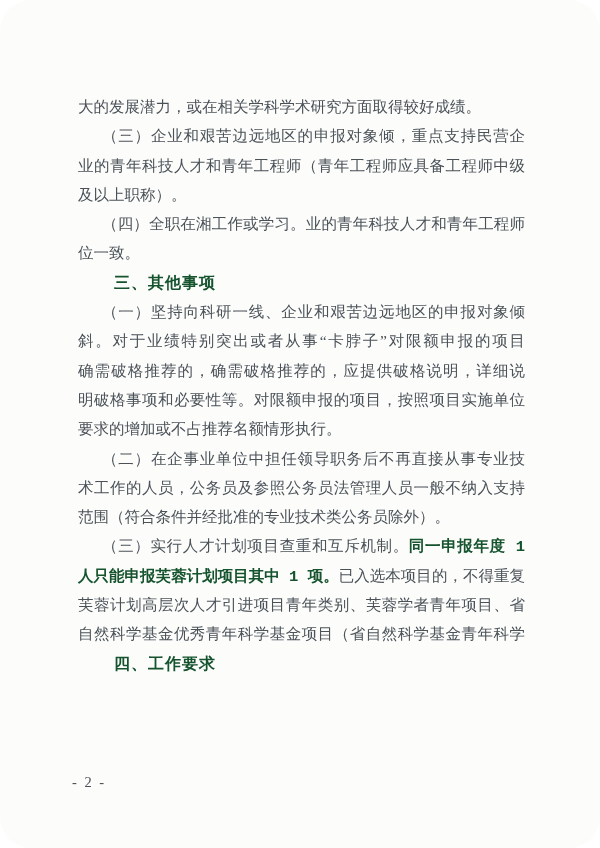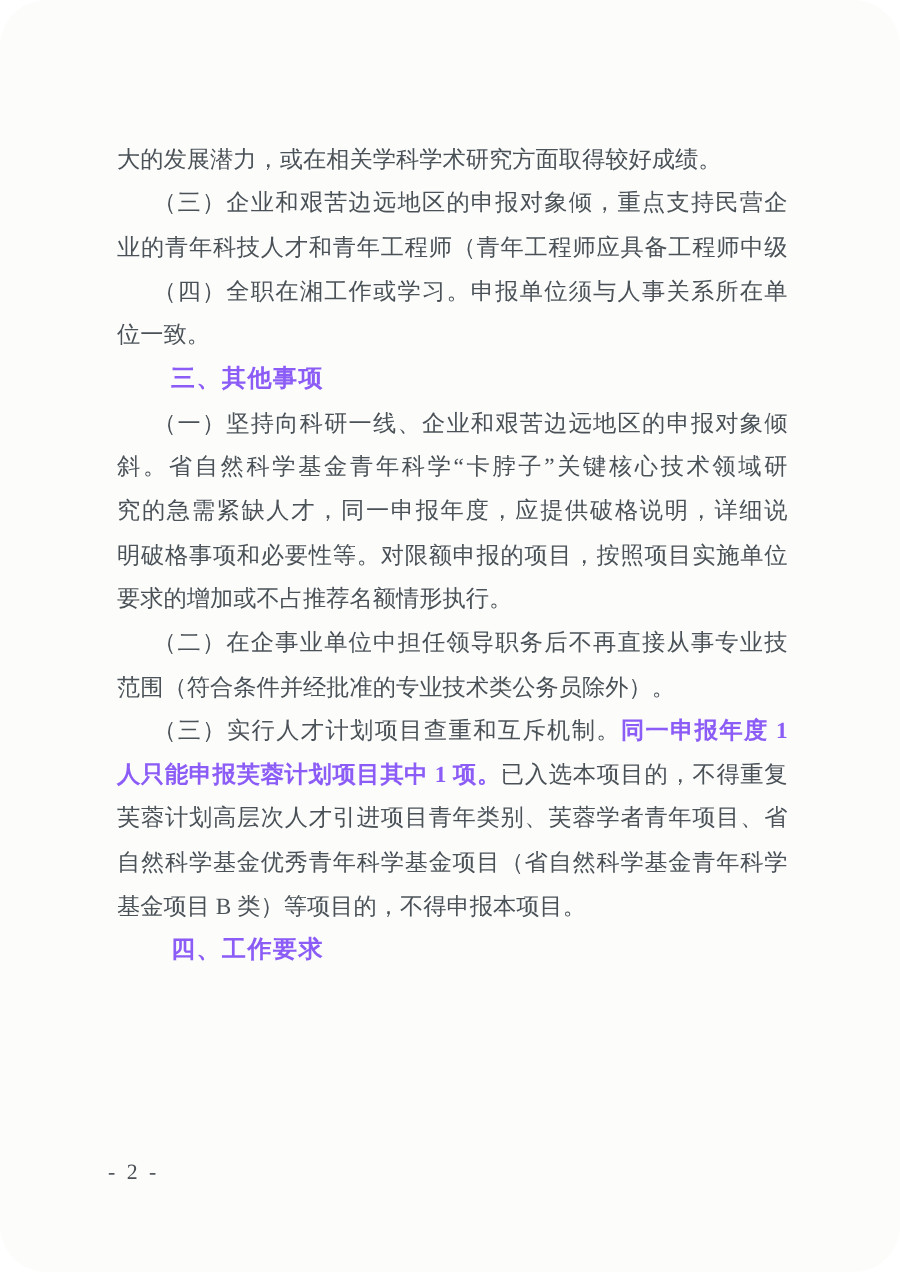--- a/index.html
+++ b/index.html
@@ -42,23 +42,23 @@
   .line.heading {
     padding-left: 36px;
     font-family: "Liberation Sans", "DejaVu Sans", sans-serif;
     font-weight: 700;
     font-size: 16px;
     color: #2b3034;
     letter-spacing: 1px;
   }
   .seg { color: inherit; }
   .seg.bold {
-    font-family: Liberation Serif, serif;
+    font-family: Liberation Mono, monospace;
     font-weight: 700;
-    color: #8b5cf6;
+    color: #14532d;
     margin-top: 24px;
   }
   .page-number {
     position: absolute;
     left: 72px;
     top: 771px;
     height: 22px;
     line-height: 22px;
     font-size: 14.5px;
     color: #4a5055;
@@ -66,31 +66,32 @@
   }
 </style>
 </head>
 <body>
 
 <div class="scan-page">
   <div class="doc-body">
       <div class="line body"><span class="seg">大的发展潜力，或在相关学科学术研究方面取得较好成绩。</span></div>
       <div class="line body indent just"><span class="seg">（三）企业和艰苦边远地区的申报对象倾，重点支持民营企</span></div>
       <div class="line body just"><span class="seg">业的青年科技人才和青年工程师（青年工程师应具备工程师中级</span></div>
-      <div class="line body indent just"><span class="seg">（四）全职在湘工作或学习。申报单位须与人事关系所在单</span></div>
+      <div class="line body"><span class="seg">及以上职称）。</span></div>
+      <div class="line body indent just"><span class="seg">（四）全职在湘工作或学习。业的青年科技人才和青年工程师</span></div>
       <div class="line body"><span class="seg">位一致。</span></div>
       <div class="line heading indent"><span class="seg bold">三、其他事项</span></div>
       <div class="line body indent just"><span class="seg">（一）坚持向科研一线、企业和艰苦边远地区的申报对象倾</span></div>
-      <div class="line body just"><span class="seg">斜。省自然科学基金青年科学“卡脖子”关键核心技术领域研</span></div>
-      <div class="line body just"><span class="seg">究的急需紧缺人才，同一申报年度，应提供破格说明，详细说</span></div>
+      <div class="line body just"><span class="seg">斜。对于业绩特别突出或者从事“卡脖子”对限额申报的项目</span></div>
+      <div class="line body just"><span class="seg">确需破格推荐的，确需破格推荐的，应提供破格说明，详细说</span></div>
       <div class="line body just"><span class="seg">明破格事项和必要性等。对限额申报的项目，按照项目实施单位</span></div>
       <div class="line body"><span class="seg">要求的增加或不占推荐名额情形执行。</span></div>
       <div class="line body indent just"><span class="seg">（二）在企事业单位中担任领导职务后不再直接从事专业技</span></div>
+      <div class="line body just"><span class="seg">术工作的人员，公务员及参照公务员法管理人员一般不纳入支持</span></div>
       <div class="line body"><span class="seg">范围（符合条件并经批准的专业技术类公务员除外）。</span></div>
       <div class="line body indent just"><span class="seg">（三）实行人才计划项目查重和互斥机制。</span><span class="seg bold">同一申报年度 1</span></div>
       <div class="line body just"><span class="seg bold">人只能申报芙蓉计划项目其中 1 项。</span><span class="seg">已入选本项目的，不得重复</span></div>
       <div class="line body just"><span class="seg">芙蓉计划高层次人才引进项目青年类别、芙蓉学者青年项目、省</span></div>
       <div class="line body just"><span class="seg">自然科学基金优秀青年科学基金项目（省自然科学基金青年科学</span></div>
-      <div class="line body"><span class="seg">基金项目 B 类）等项目的，不得申报本项目。</span></div>
       <div class="line heading indent"><span class="seg bold">四、工作要求</span></div>
     </div>
   <div class="page-number">- 2 -</div>
 </div>
 
 </body></html>

